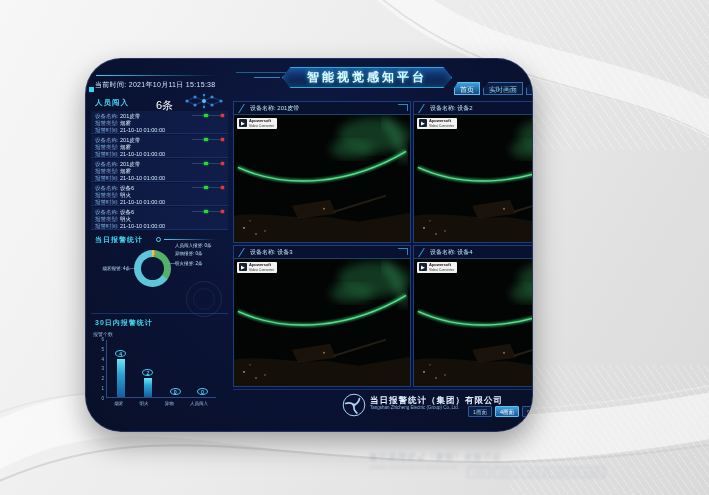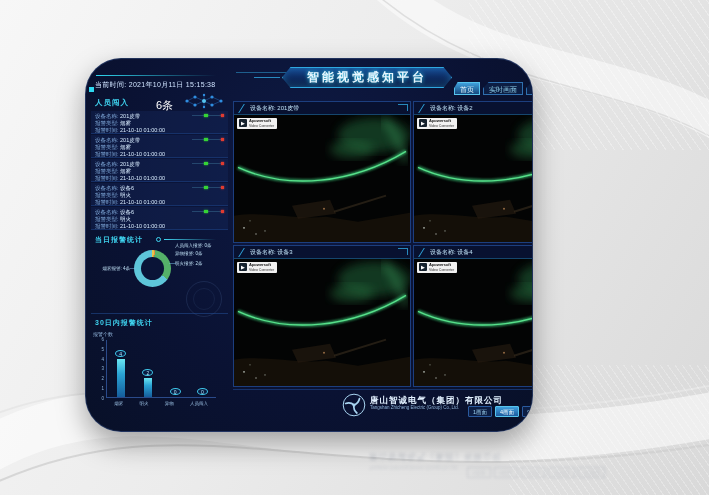--- a/index.html
+++ b/index.html
@@ -410,21 +410,21 @@
         <g transform="rotate(120 12 12)">
             <path d="M12,12 Q16.5,10.5 17.5,5.5"></path>
           </g>
         <g transform="rotate(240 12 12)">
             <path d="M12,12 Q16.5,10.5 17.5,5.5"></path>
           </g>
       </g>
       <circle cx="12" cy="12" r="1.6" fill="#a8d4f0"></circle>
     </svg>
     <div class="company">
-      <div class="co-cn">唐山智诚电气（集团）有限公司</div>
+      <div class="co-cn">当日报警统计（集团）有限公司</div>
       <div class="co-en">Tangshan Zhicheng Electric (Group) Co.,Ltd.</div>
     </div>
     <div class="layout-btns">
       <div class="lbtn">1画面</div>
       <div class="lbtn active">4画面</div>
       <div class="lbtn">9画面</div>
       <div class="lbtn">16画面</div>
       <div class="lbtn">24画面</div>
     </div>
   </div>

